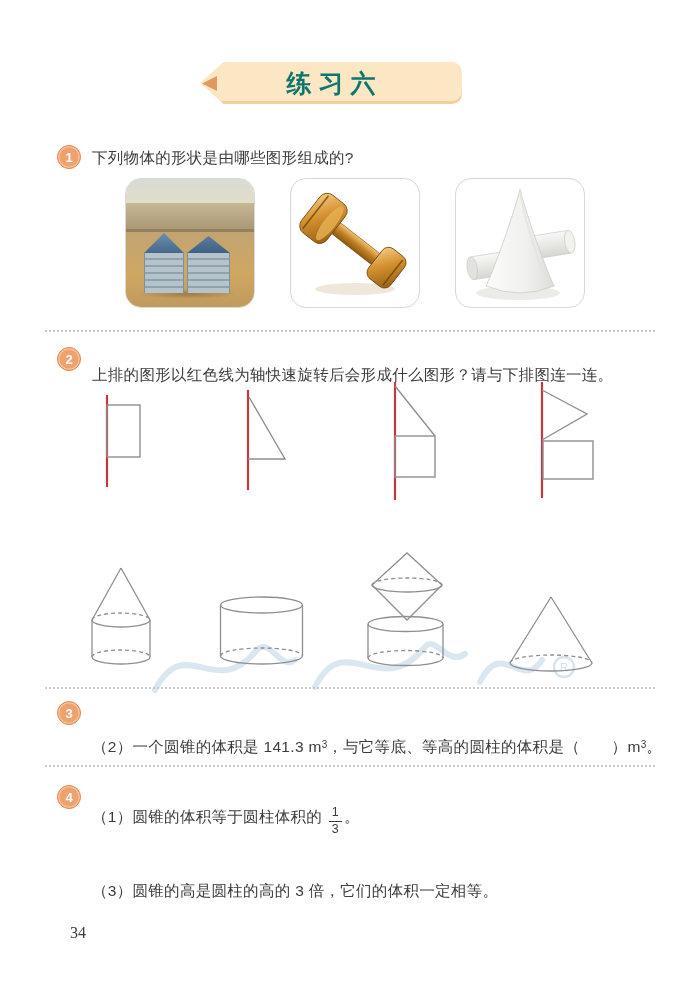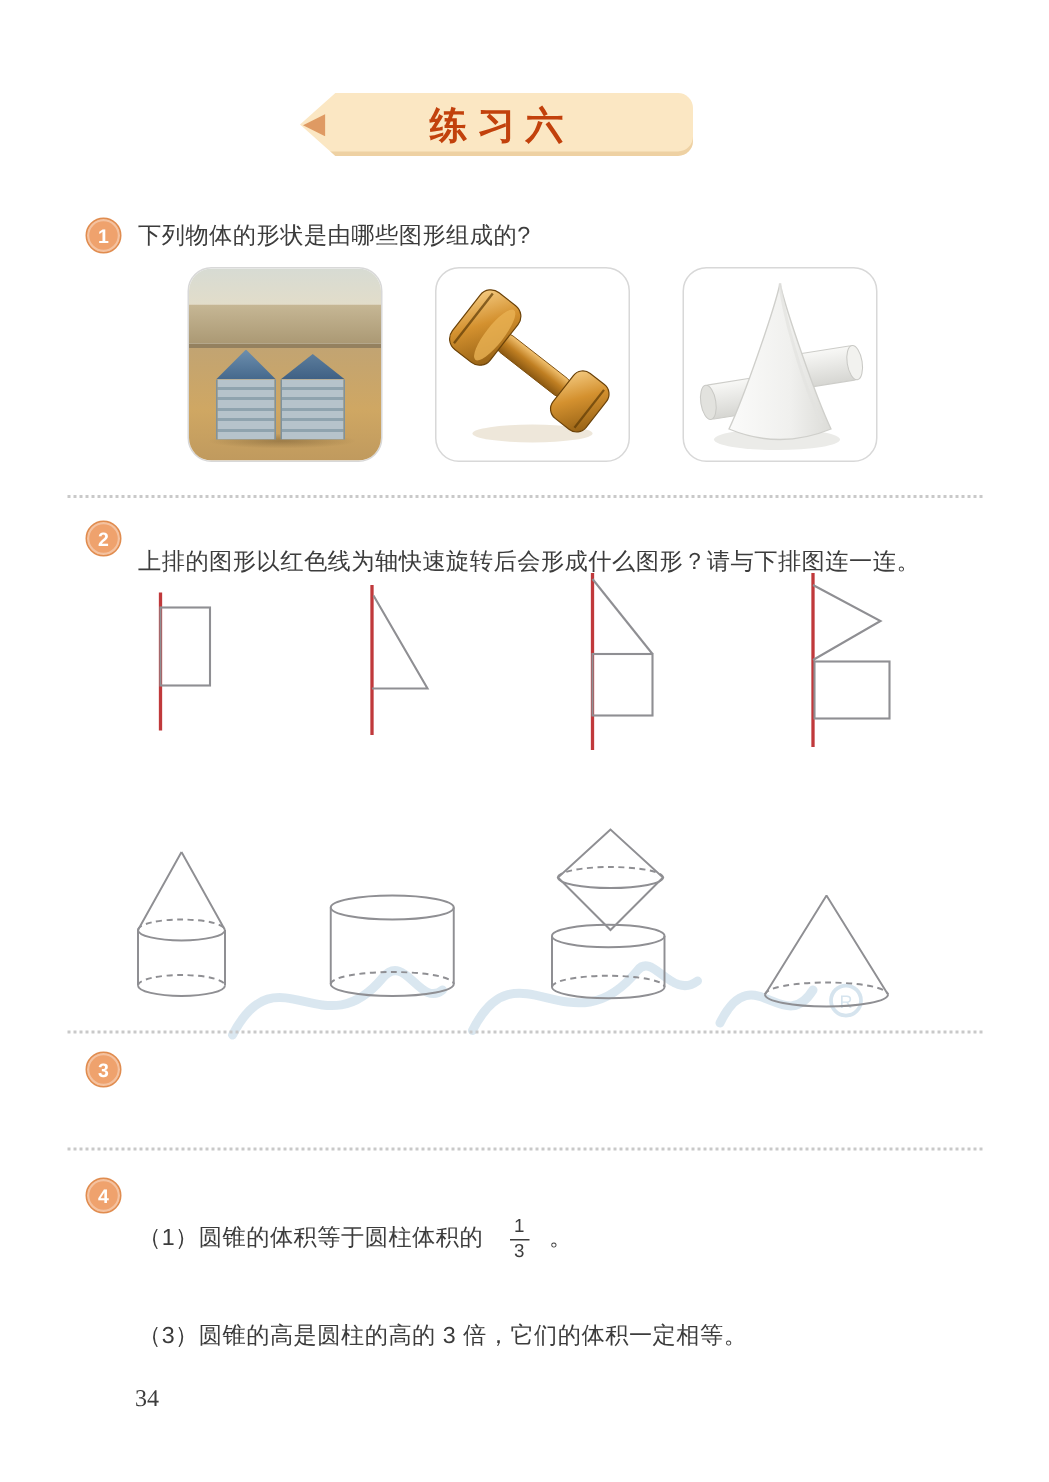--- a/index.html
+++ b/index.html
@@ -7,21 +7,21 @@
         font-family:"Liberation Sans","DejaVu Sans",sans-serif;color:#3c3c3c;}
 
   
   .banner{position:absolute;left:200px;top:62px;width:262px;height:42px;}
   .banner-body{position:absolute;left:0;top:0;right:0;bottom:0;background:#fbe7c3;
                border-radius:10px;clip-path:polygon(0 50%,9% 0,100% 0,100% 100%,9% 100%);
                box-shadow:inset 0 -3px 0 rgba(214,168,104,.35);
                display:flex;align-items:center;justify-content:center;}
   .banner-tip{position:absolute;left:2px;top:14px;width:15px;height:15px;background:#df9a63;
               clip-path:polygon(0 50%,100% 0,100% 100%);}
-  .banner-title{font-size:25px;font-weight:bold;color:#c2410c;letter-spacing:7px;text-indent:7px;}
+  .banner-title{font-size:25px;font-weight:bold;color:#0f766e;letter-spacing:7px;text-indent:7px;}
 
   
   .badge{position:absolute;width:22px;height:22px;border-radius:50%;background:#efa26d;
          border:1px solid #e08c4f;box-shadow:inset 0 0 0 1.5px rgba(255,255,255,.35);
          color:#fff;font-size:13px;font-weight:bold;display:flex;align-items:center;justify-content:center;}
   .qtext{position:absolute;font-size:15.5px;line-height:22px;white-space:pre-wrap;letter-spacing:.3px;}
   .sup{font-size:10px;vertical-align:4px;letter-spacing:0;}
   .divider{position:absolute;left:45px;width:610px;height:0;border-top:2px dotted #c9c9c9;}
 
   
@@ -49,24 +49,24 @@
 
   
   .figsvg{position:absolute;}
   .wmark{position:absolute;left:130px;top:612px;opacity:.5;pointer-events:none;}
 
   
   .frac{display:inline-flex;flex-direction:column;align-items:center;line-height:1.1;
         font-size:12.5px;vertical-align:-8px;margin:0 2px;}
   .frac .fnum{border-bottom:1.3px solid #3c3c3c;padding:0 3px 1px;}
   .frac .fden{padding-top:1px;}
-  .q4item{height:40px;display:flex;align-items:center;gap:11px;}
+  .q4item{height:40px;display:flex;}
 
   .page-number{position:absolute;left:70px;top:924px;font-family:"Liberation Serif","DejaVu Serif",serif;
-               font-size:16px;color:#3c3c3c;margin-left:20px;}
+               font-size:16px;color:#3c3c3c;}
 </style>
 </head>
 <body>
 
 <div class="page">
 
   <svg class="wmark" width="460" height="100" viewBox="0 0 460 100">
     <g fill="none" stroke="#aecbdf" stroke-width="6" stroke-linecap="round" opacity="0.9">
       <path d="M25,78 C55,20 85,88 125,40 C140,22 150,60 165,48"></path>
       <path d="M185,75 C215,15 250,90 295,35 C305,22 318,55 335,42"></path>
@@ -215,20 +215,21 @@
     <g fill="none" stroke="#8f8f93" stroke-width="1.3">
       <path d="M75,52 L34,118 M75,52 L116,118"></path>
       <path d="M34,118 A41,8 0 0 0 116,118"></path>
       <path d="M34,118 A41,8 0 0 1 116,118" stroke-dasharray="4 3"></path>
     </g>
   </svg>
 
   <div class="divider" style="top:687px;"></div>
 
   <div class="badge" style="left:57px;top:701px;">3</div>
+  <div class="qtext" style="left:92px;top:734px;"><span>（2）一个圆锥的体积是 141.3 m</span><sup class="sup">3</sup><span>，与它等底、等高的圆柱的体积是（　　）m</span><sup class="sup">3</sup><span>。</span></div>
 
   <div class="divider" style="top:765px;"></div>
 
   <div class="badge" style="left:57px;top:785px;">4</div>
 
   <div class="qtext q4item" style="left:92px;top:806px;"><span>（1）圆锥的体积等于圆柱体积的 </span><span class="frac"><span class="fnum">1</span><span class="fden">3</span></span><span>。</span></div>
 
   <div class="qtext" style="left:92px;top:880px;">（3）圆锥的高是圆柱的高的 3 倍，它们的体积一定相等。</div>
 
   <div class="page-number">34</div>

